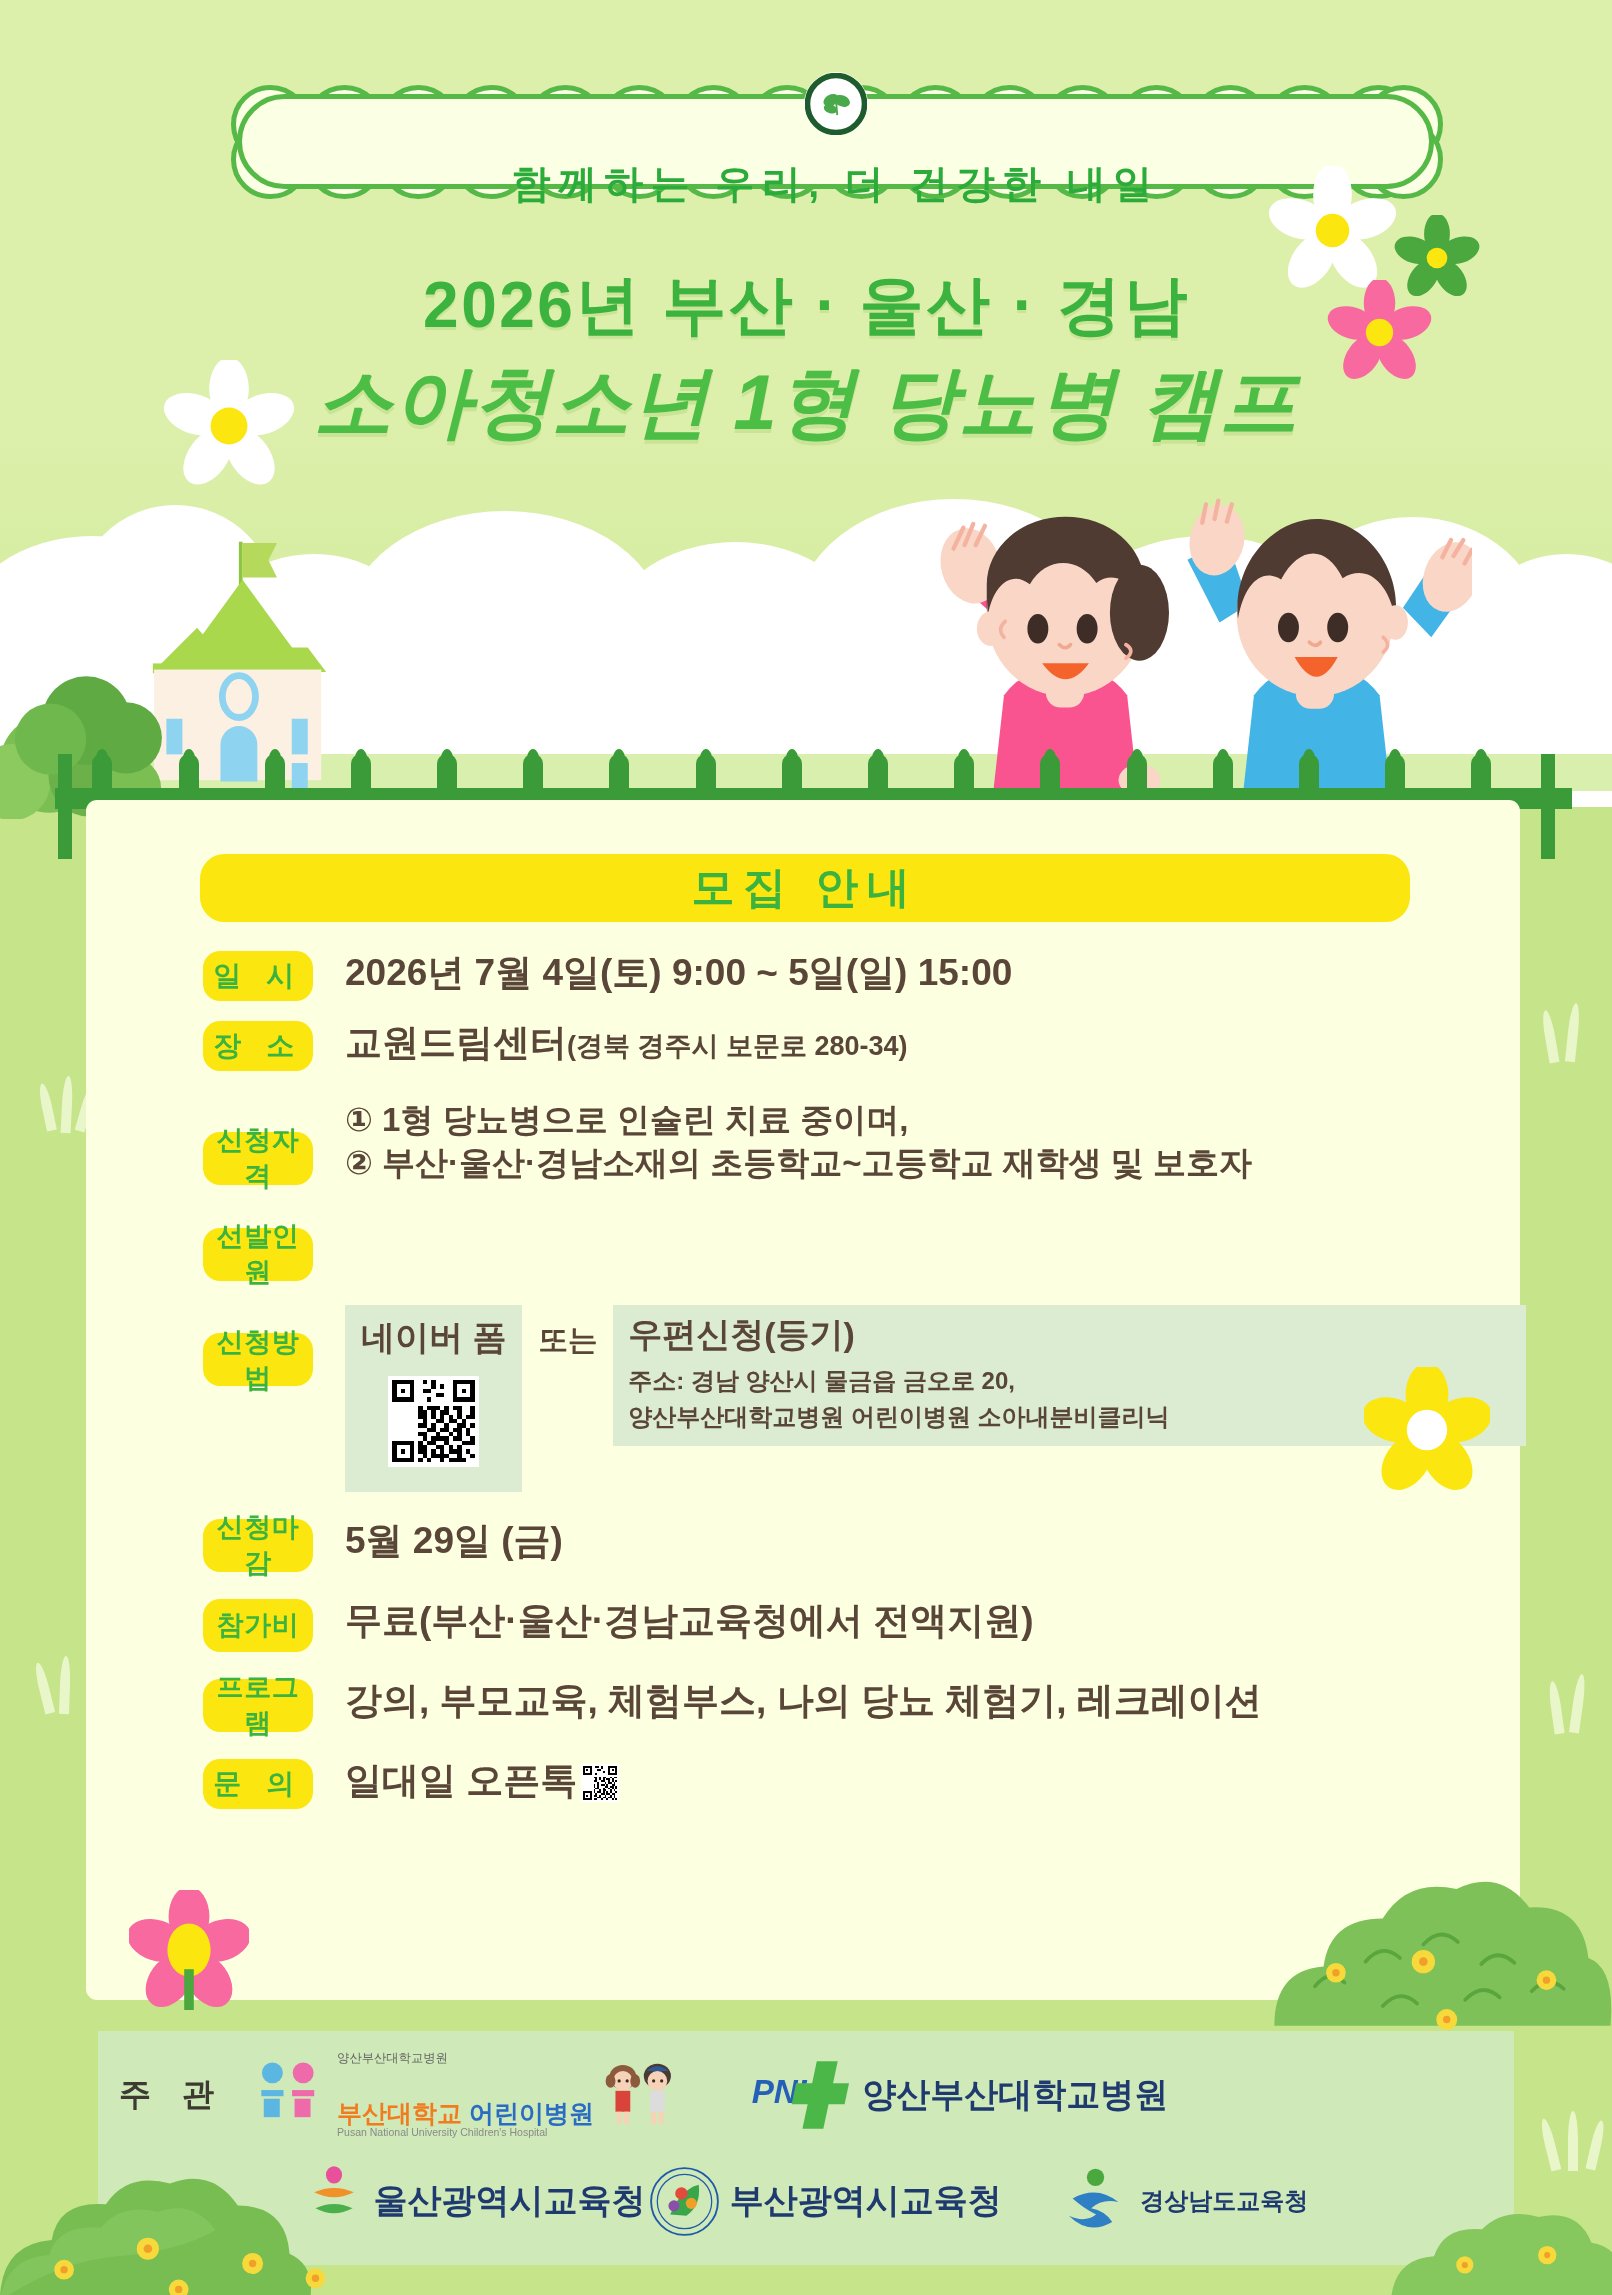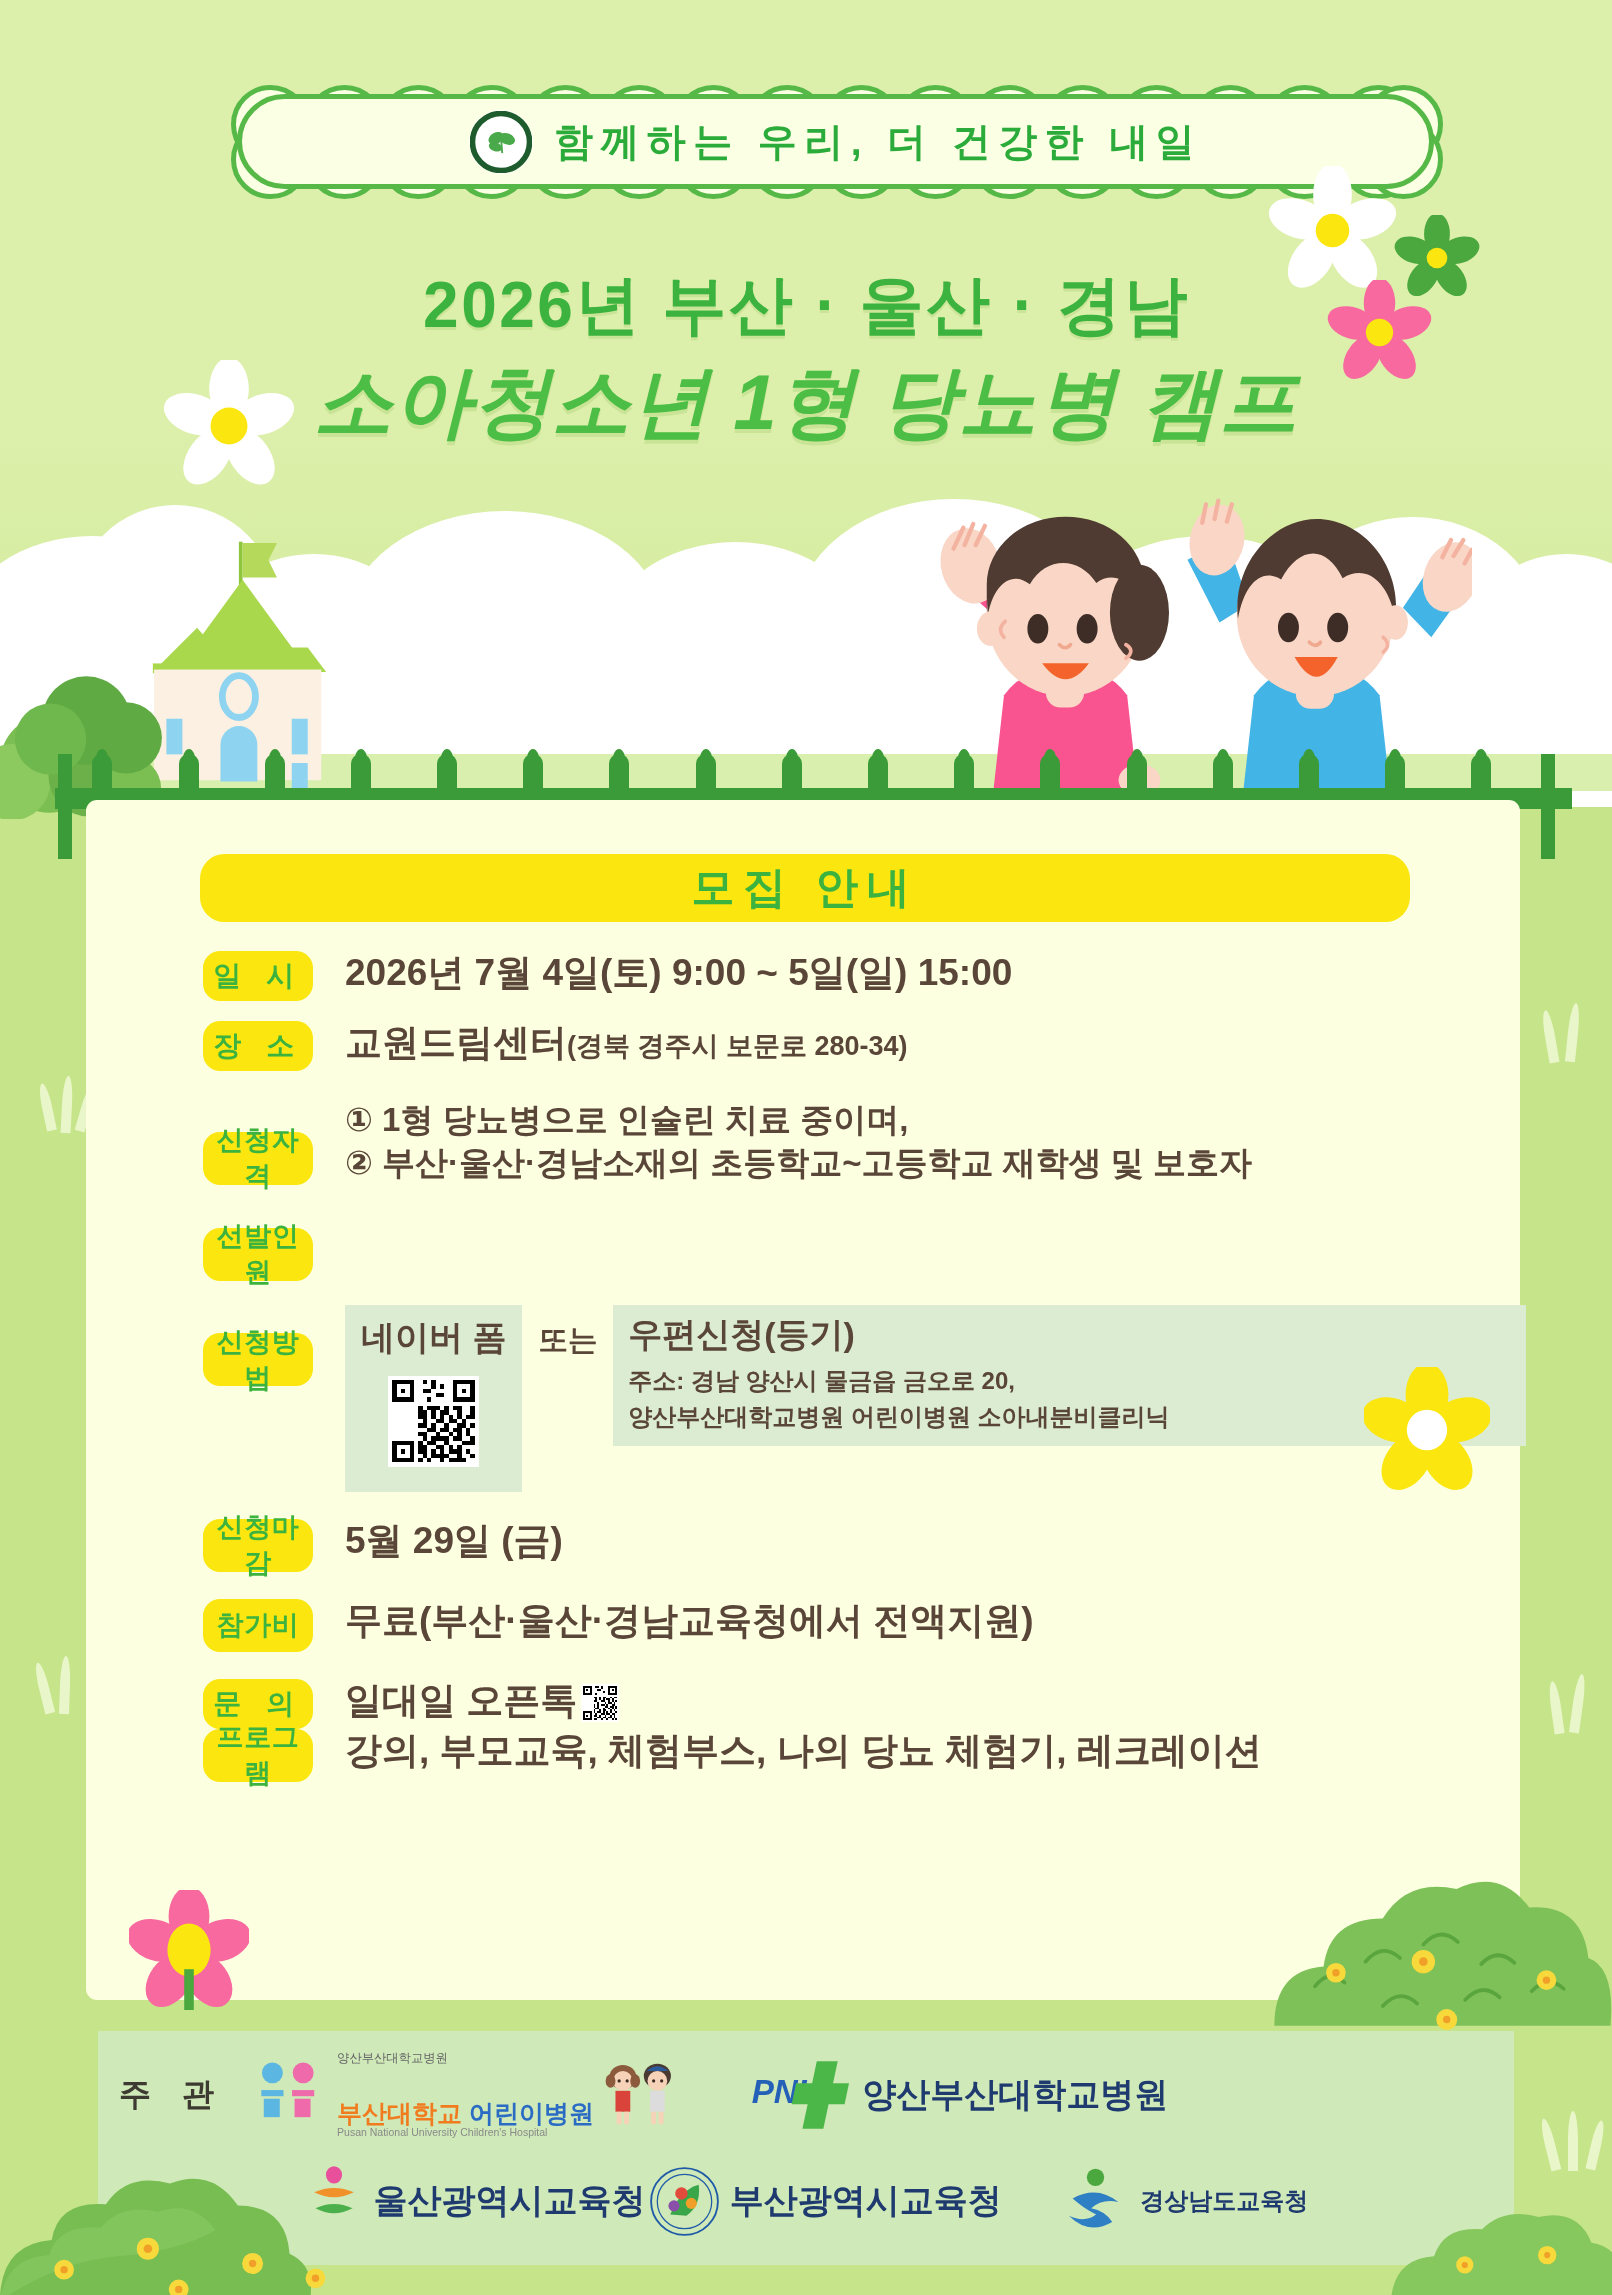--- a/index.html
+++ b/index.html
@@ -49,21 +49,21 @@
     background:#fbffe3;
     border:5.5px solid #56b947;
     border-radius:49px;
   }
   .scallop{
     position:absolute;background:#fbffe3;border:5.5px solid #56b947;border-radius:50%;
     width:79px;height:79px;
   }
   .ribbon-content{
     position:absolute;left:0;top:0;width:100%;height:100%;
-    display:flex;align-items:center;justify-content:center;gap:21px;z-index:5;
+    display:flex;align-items:center;justify-content:center;gap:21px;z-index:5;flex-direction:column;
   }
   .camp-logo{
     width:64px;height:64px;border-radius:50%;
     background:#ffffff;
     display:flex;align-items:center;justify-content:center;
     flex:0 0 auto;
   }
   .camp-logo svg{display:block;}
   .slogan{
     font-size:39px;color:#2bab3a;font-weight:700;letter-spacing:7.4px;
@@ -568,20 +568,27 @@
       </div>
     </div>
 
     <div class="row" style="margin-bottom:27px;">
       <div class="tag w4">참가비</div>
       <div class="body">
         <div class="big">무료(부산·울산·경남교육청에서 전액지원)</div>
       </div>
     </div>
 
+    <div class="row" style="margin-bottom:27px;">
+      <div class="tag w4">프로그램</div>
+      <div class="body">
+        <div class="big">강의, 부모교육, 체험부스, 나의 당뇨 체험기, 레크레이션</div>
+      </div>
+    </div>
+
     <div class="row">
       <div class="tag w2">문 의</div>
       <div class="body">
         <div class="big">
           <span>일대일 오픈톡</span><svg class="qr-inline" width="38" height="38" viewBox="0 0 21 21" shape-rendering="crispEdges">
             <rect width="21" height="21" fill="#ffffff"></rect>
             <g fill="#000000">
               <rect x="1" y="1" width="5" height="1"></rect>
                 <rect x="1" y="2" width="1" height="3"></rect>
                 <rect x="5" y="2" width="1" height="3"></rect>
@@ -656,27 +663,20 @@
                 <rect x="11" y="19" width="1" height="1"></rect>
                 <rect x="14" y="19" width="1" height="1"></rect>
                 <rect x="17" y="19" width="1" height="1"></rect>
                 <rect x="19" y="19" width="1" height="1"></rect>
             </g>
           </svg>
         </div>
       </div>
     </div>
 
-    <div class="row" style="margin-bottom:27px;">
-      <div class="tag w4">프로그램</div>
-      <div class="body">
-        <div class="big">강의, 부모교육, 체험부스, 나의 당뇨 체험기, 레크레이션</div>
-      </div>
-    </div>
-
   </div>
 
   <svg class="flower" style="left:1364px;top:1367px;" width="126" height="126" viewBox="0 0 100 100">
     <g fill="#fbe70f">
       <ellipse cx="50" cy="22" rx="17" ry="25"></ellipse>
       <ellipse cx="77" cy="42" rx="17" ry="25" transform="rotate(72 77 42)"></ellipse>
       <ellipse cx="66" cy="75" rx="17" ry="25" transform="rotate(144 66 75)"></ellipse>
       <ellipse cx="34" cy="75" rx="17" ry="25" transform="rotate(216 34 75)"></ellipse>
       <ellipse cx="23" cy="42" rx="17" ry="25" transform="rotate(288 23 42)"></ellipse>
     </g>

